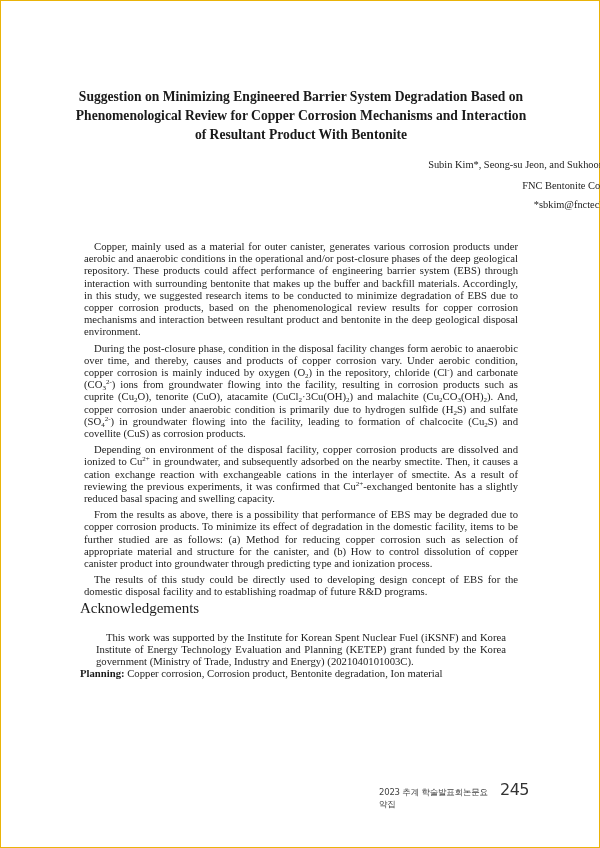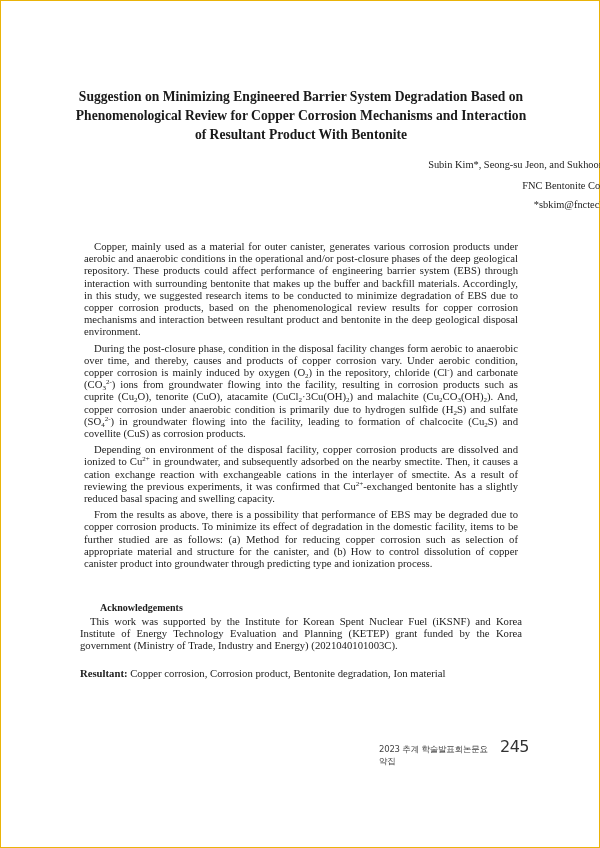--- a/index.html
+++ b/index.html
@@ -23,35 +23,35 @@
     .email { top: 197px; }
     .body {
       position: absolute; left: 79px; top: 235px; width: 442px;
       font-size: 10.7px; line-height: 12.2px; text-align: justify; color: #1c1c1c;
     }
     .body p { margin: 4px; text-indent: 10px; }
     sub, sup { font-size: 7px; line-height: 0; }
     sub { vertical-align: -2px; }
     sup { vertical-align: 4px; }
     .ack-head {
-      position: absolute; left: 79px; top: 601px; font-weight: bold;
-      font-size: 10px; line-height: 12px; color: #1c1c1c; margin-left: 20px;
+      position: absolute; left: 79px; top: 601px; font-weight: normal;
+      font-size: 15px; line-height: 12px; color: #1c1c1c;
     }
     .ack-body {
       position: absolute; left: 79px; top: 614px; width: 442px;
       font-size: 10.7px; line-height: 12.2px; text-align: justify; color: #1c1c1c;
     }
-    .ack-body p { margin: 0; text-indent: 10px; }
+    .ack-body p { margin: 16px; text-indent: 10px; }
     .keywords {
       position: absolute; left: 79px; top: 666px; width: 450px;
       font-size: 10.7px; line-height: 12px; color: #1c1c1c;
     }
     .keywords .kw-label { font-weight: bold; }
     .footer {
-      position: absolute; left: 378px; top: 736px; width: 150px;
+      position: absolute; left: 378px; top: 779px; width: 150px;
       font-family: "DejaVu Sans", "Liberation Sans", sans-serif; color: #444;
       display: flex; align-items: baseline; justify-content: flex-end; gap: 10px;
     }
     .footer .proc { font-size: 8.5px; letter-spacing: -0.2px; }
     .footer .pageno { font-size: 16px; color: #333; letter-spacing: -0.5px; }
   </style>
 </head>
 <body>
 
 <div class="page">
@@ -60,27 +60,28 @@
 
   <div class="authors">Subin Kim*, Seong-su Jeon, and Sukhoon Kim</div>
   <div class="affil">FNC Bentonite Co., Ltd.</div>
   <div class="email">*sbkim@fnctech.com</div>
 
   <div class="body">
     <p>Copper, mainly used as a material for outer canister, generates various corrosion products under aerobic and anaerobic conditions in the operational and/or post-closure phases of the deep geological repository. These products could affect performance of engineering barrier system (EBS) through interaction with surrounding bentonite that makes up the buffer and backfill materials. Accordingly, in this study, we suggested research items to be conducted to minimize degradation of EBS due to copper corrosion products, based on the phenomenological review results for copper corrosion mechanisms and interaction between resultant product and bentonite in the deep geological disposal environment.</p>
     <p><span>During the post-closure phase, condition in the disposal facility changes form aerobic to anaerobic over time, and thereby, causes and products of copper corrosion vary. Under aerobic condition, copper corrosion is mainly induced by oxygen (O</span><sub>2</sub><span>) in the repository, chloride (Cl</span><sup>-</sup><span>) and carbonate (CO</span><sub>3</sub><sup>2-</sup><span>) ions from groundwater flowing into the facility, resulting in corrosion products such as cuprite (Cu</span><sub>2</sub><span>O), tenorite (CuO), atacamite (CuCl</span><sub>2</sub><span>·3Cu(OH)</span><sub>2</sub><span>) and malachite (Cu</span><sub>2</sub><span>CO</span><sub>3</sub><span>(OH)</span><sub>2</sub><span>). And, copper corrosion under anaerobic condition is primarily due to hydrogen sulfide (H</span><sub>2</sub><span>S) and sulfate (SO</span><sub>4</sub><sup>2-</sup><span>) in groundwater flowing into the facility, leading to formation of chalcocite (Cu</span><sub>2</sub><span>S) and covellite (CuS) as corrosion products.</span></p>
     <p><span>Depending on environment of the disposal facility, copper corrosion products are dissolved and ionized to Cu</span><sup>2+</sup><span> in groundwater, and subsequently adsorbed on the nearby smectite. Then, it causes a cation exchange reaction with exchangeable cations in the interlayer of smectite. As a result of reviewing the previous experiments, it was confirmed that Cu</span><sup>2+</sup><span>-exchanged bentonite has a slightly reduced basal spacing and swelling capacity.</span></p>
     <p>From the results as above, there is a possibility that performance of EBS may be degraded due to copper corrosion products. To minimize its effect of degradation in the domestic facility, items to be further studied are as follows: (a) Method for reducing copper corrosion such as selection of appropriate material and structure for the canister, and (b) How to control dissolution of copper canister product into groundwater through predicting type and ionization process.</p>
+    <p>The results of this study could be directly used to developing design concept of EBS for the domestic disposal facility and to establishing roadmap of future R&amp;D programs.</p>
   </div>
 
   <div class="ack-head">Acknowledgements</div>
   <div class="ack-body">
     <p>This work was supported by the Institute for Korean Spent Nuclear Fuel (iKSNF) and Korea Institute of Energy Technology Evaluation and Planning (KETEP) grant funded by the Korea government (Ministry of Trade, Industry and Energy) (2021040101003C).</p>
   </div>
 
-  <div class="keywords"><span class="kw-label">Resultant:</span><span> Copper corrosion, Corrosion product, Bentonite degradation, Ion material</span></div>
+  <div class="keywords"><span class="kw-label">Planning:</span><span> Copper corrosion, Corrosion product, Bentonite degradation, Ion material</span></div>
 
   <div class="footer">
     <span class="proc">2023 추계 학술발표회논문요약집</span>
     <span class="pageno">245</span>
   </div>
 
 </div>
 
 </body></html>

